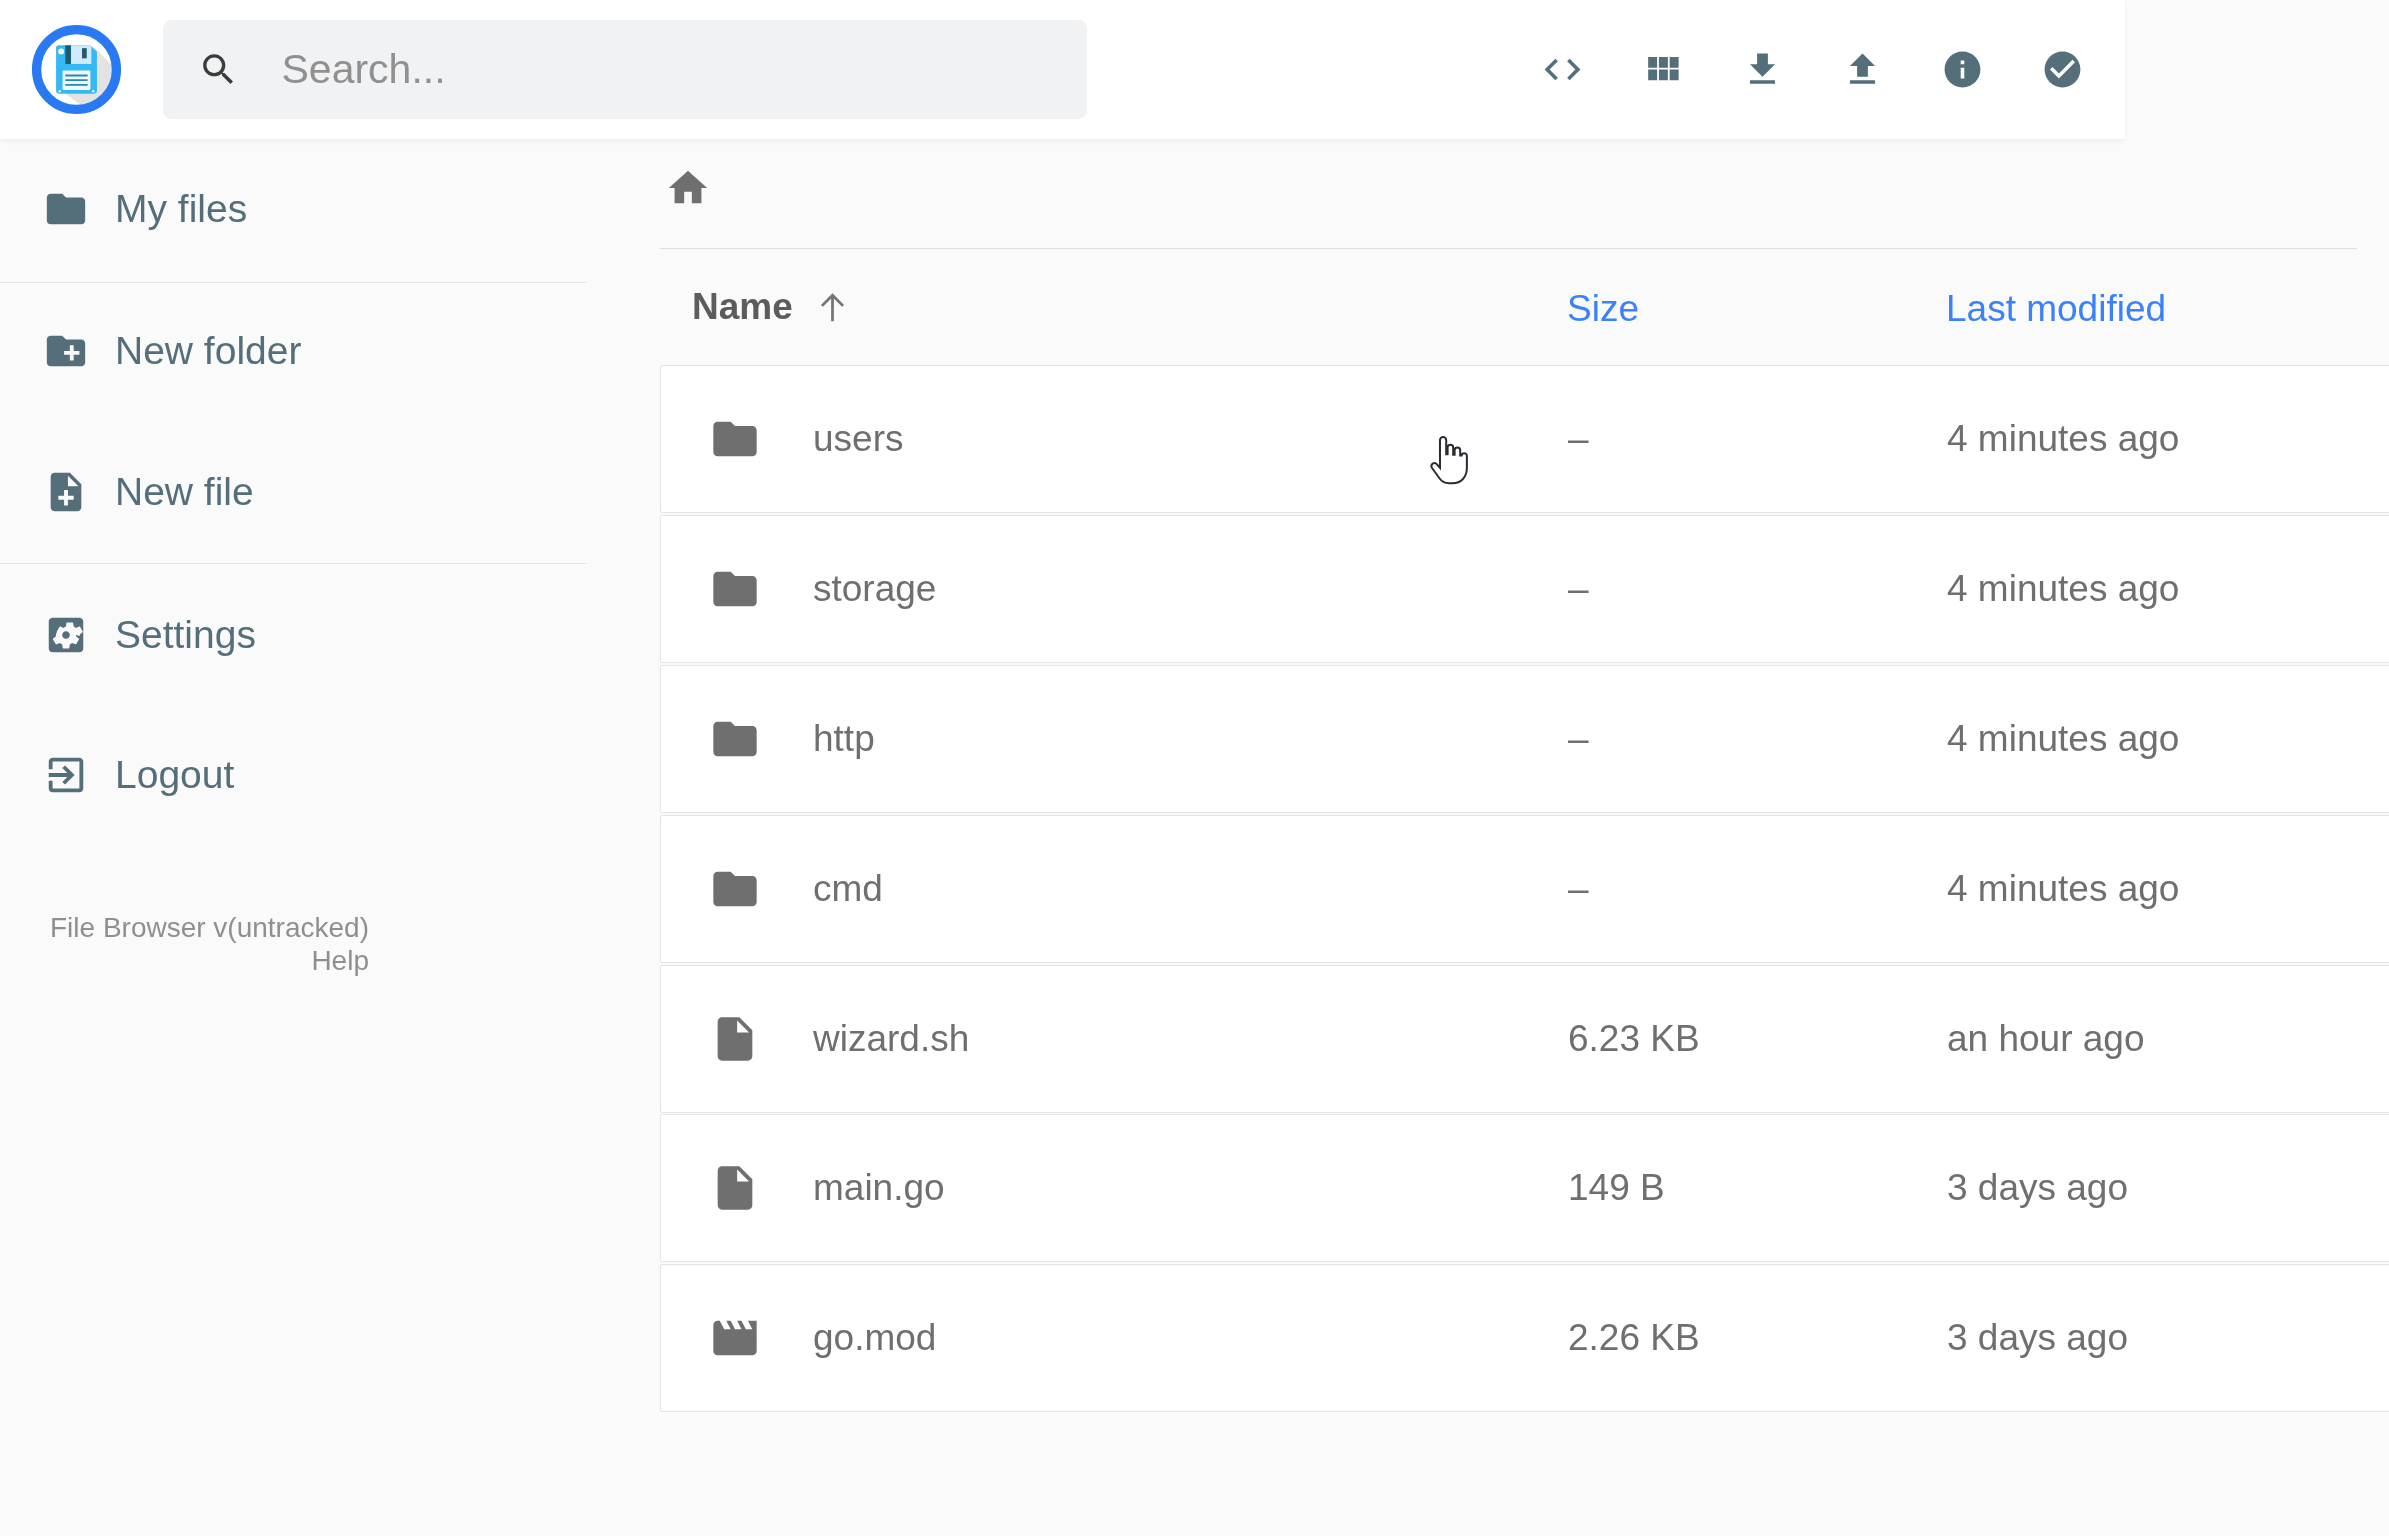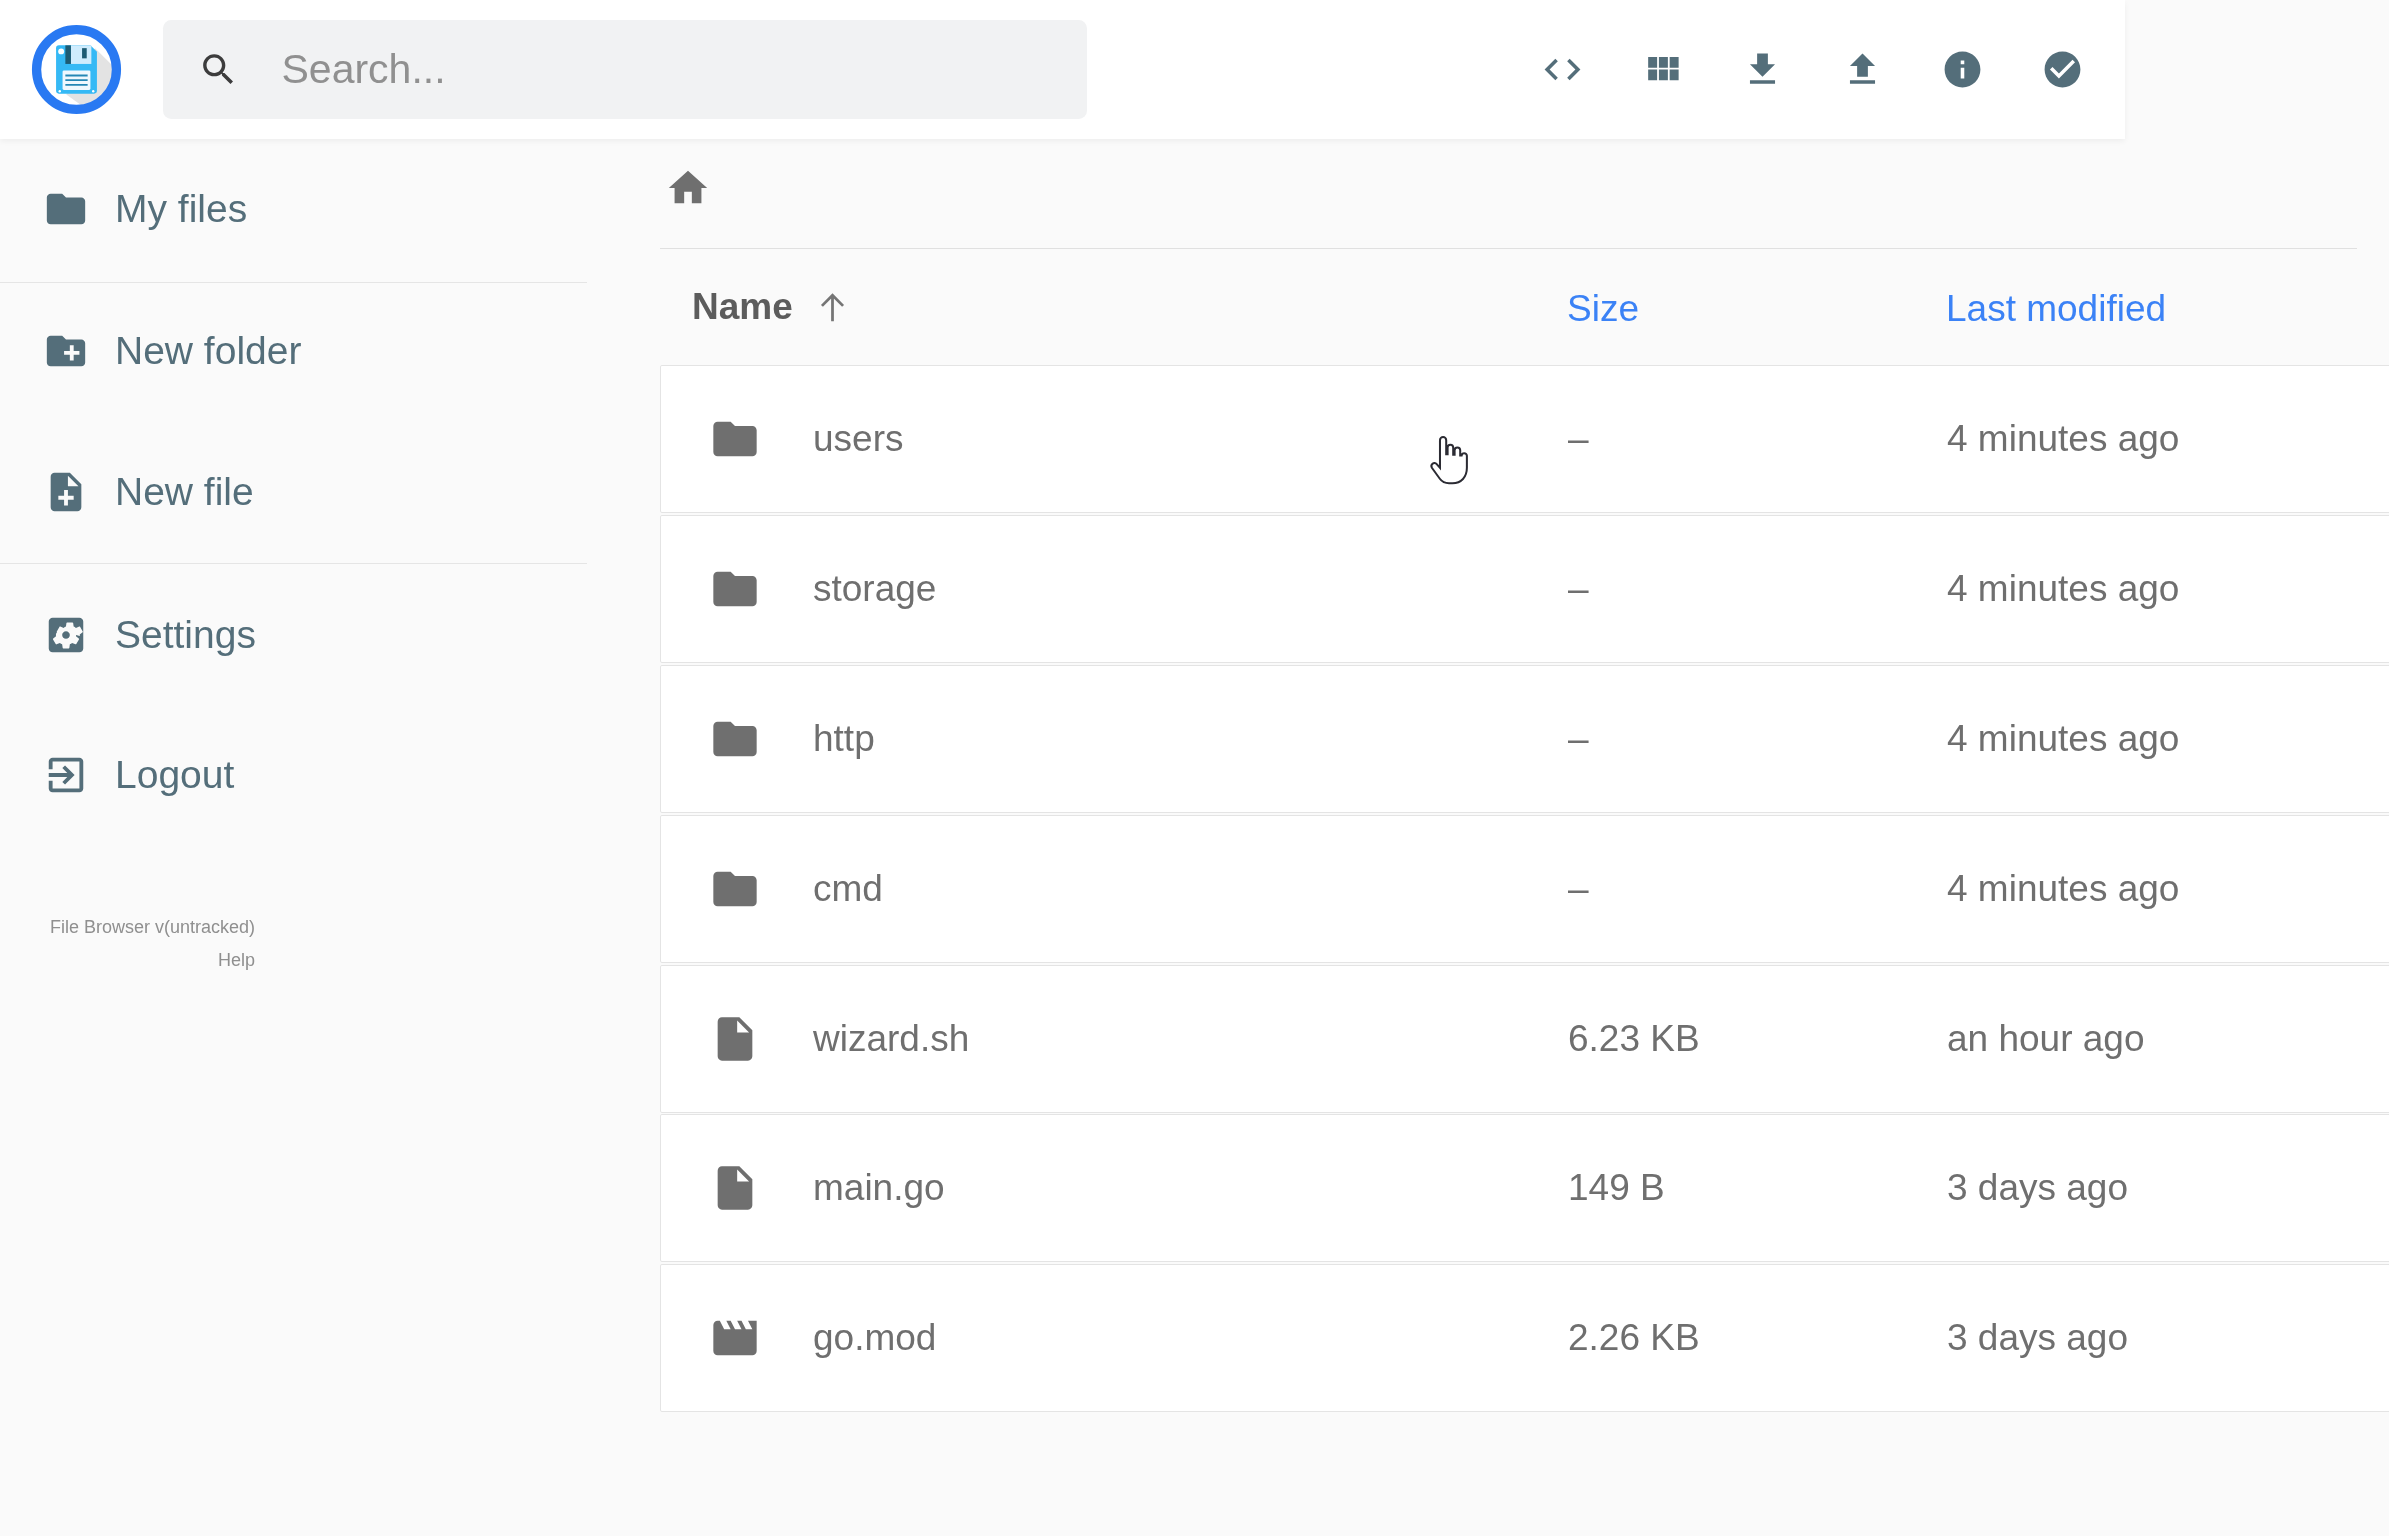--- a/index.html
+++ b/index.html
@@ -38,21 +38,21 @@
   
   .content { position:absolute; top:134px; left:0; width:2389px; height:1397px; }
   .sidebar { position:absolute; left:0; top:0; width:587px; height:100%; }
   .side-item {
     position:absolute; left:43px; height:46px; display:flex; align-items:center;
     color:#546e7a; cursor:pointer;
   }
   .side-item .icon { width:46px; height:46px; flex:none; }
   .side-item .lbl { margin-left:26px; font-size:39px; white-space:nowrap; }
   .side-div { position:absolute; left:0; width:587px; height:0.9px; background:#e5e5e5; }
-  .side-footer { position:absolute; left:50px; top:777px; font-size:18px; line-height:33px; color:#8f8f8f; }
+  .side-footer { position:absolute; left:50px; top:777px; font-size:28px; line-height:33px; color:#8f8f8f; }
   .side-footer .help { cursor:pointer;text-align:right; }
 
   
   .listing { position:absolute; left:660px; top:0; width:1697px; height:100%;border-radius:20px; }
   .breadcrumb { position:absolute; top:30.5px; left:4.6px; width:46px; height:46px; border:none; background:none; padding:0; color:#6f6f6f; cursor:pointer; }
   .breadcrumb .icon { width:46px; height:46px; }
   .top-divider { position:absolute; top:114px; left:0; width:1697px; height:0.9px; background:#e0e0e0; }
   .col { position:absolute; font-size:37px; color:#3b82f6; cursor:pointer; }
   .col-name { left:32px; top:152px; font-weight:700; color:#5c5c5c; display:flex; align-items:center; }
   .col-name .icon { width:39px; height:39px; margin-left:20.4px; color:#757575; }

